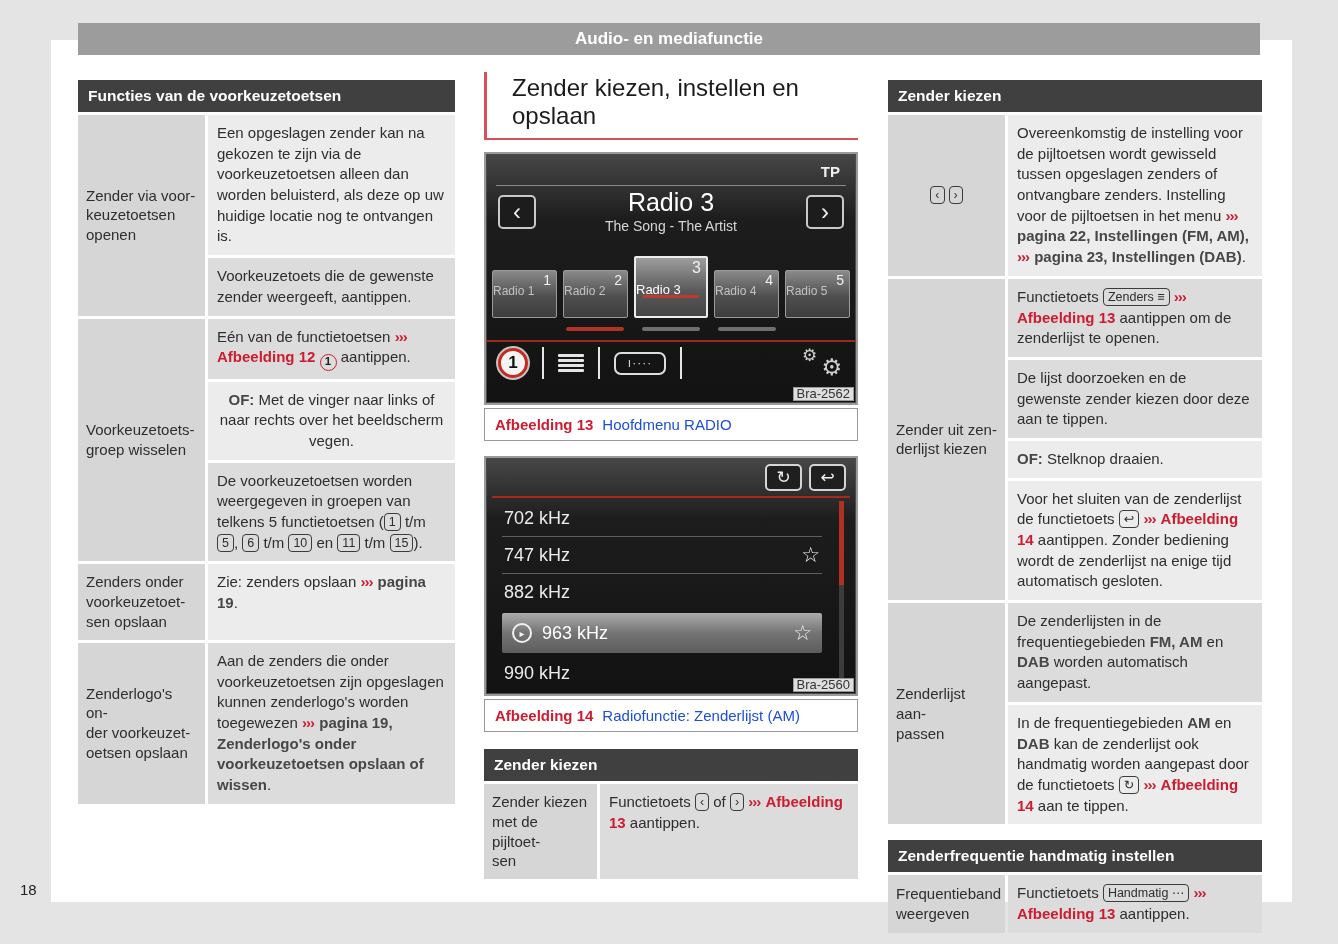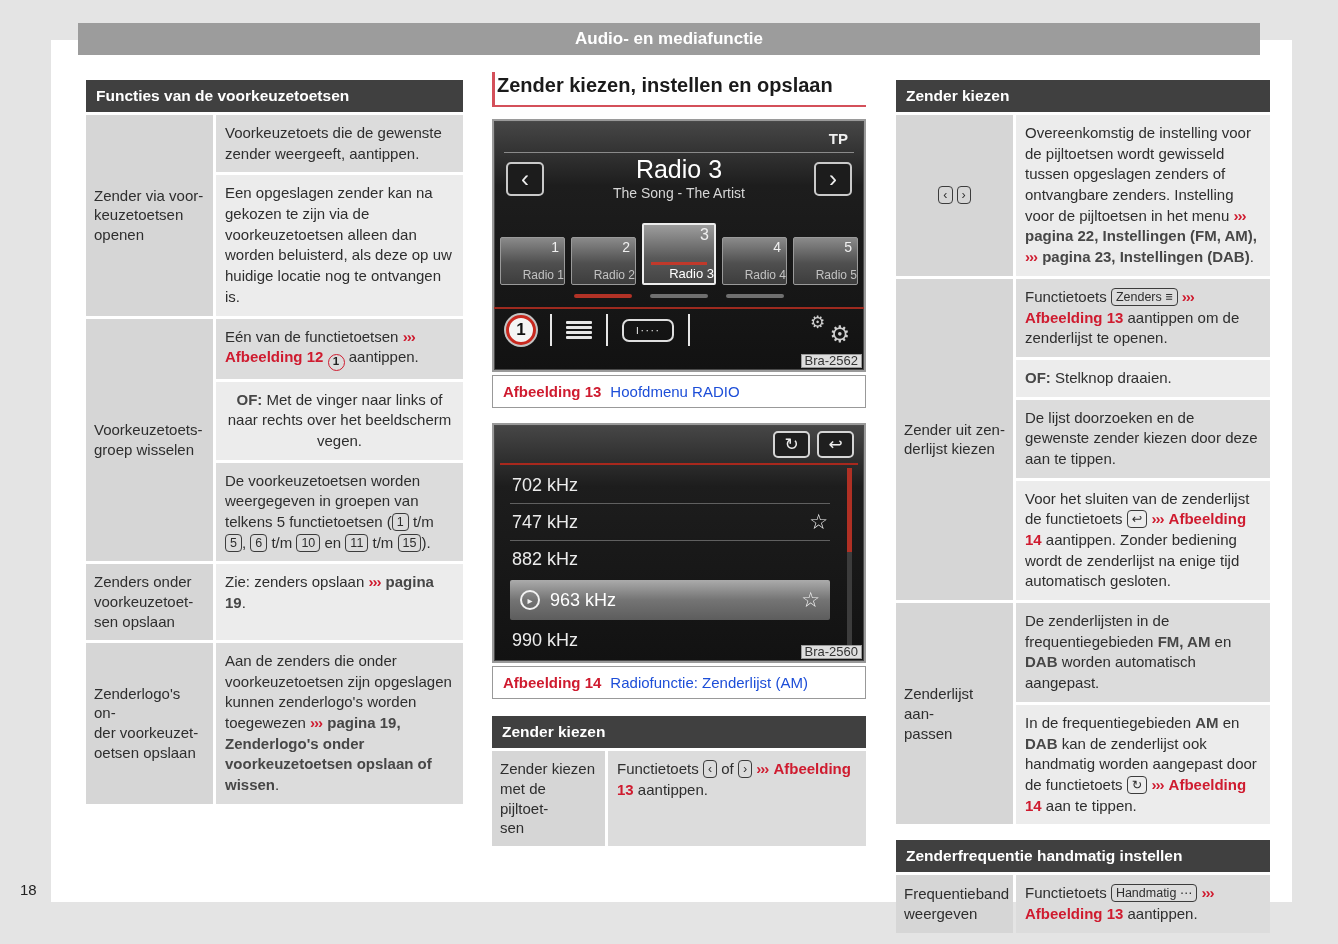--- a/index.html
+++ b/index.html
@@ -14,21 +14,21 @@
     --bold-ink:#474747;
   }
   *{margin:0;padding:0;box-sizing:border-box;}
   html,body{width:1338px;height:944px;overflow:hidden;}
   body{background:#e4e4e4;font-family:"Liberation Sans","DejaVu Sans",sans-serif;color:var(--ink);}
   .page-sheet{position:absolute;left:51px;top:40px;width:1241px;height:862px;background:#fff;}
   .topbar{position:absolute;left:78px;top:23px;width:1182px;height:32px;background:var(--top-bar);
     color:#fff;font-weight:bold;font-size:17px;display:flex;align-items:center;justify-content:center;}
   .page-num{position:absolute;left:20px;top:881px;font-size:15px;color:#222;}
 
-  .col{position:absolute;margin-left:8px;}
+  .col{position:absolute;}
   #col-left{left:78px;top:80px;width:377px;}
   #col-mid{left:484px;top:72px;width:374px;}
   #col-right{left:888px;top:80px;width:374px;}
 
   .tbl-header{background:var(--dark-bar);color:#fff;font-weight:bold;font-size:15.5px;
     height:32px;display:flex;align-items:center;padding:0 10px;}
   .trow{display:flex;gap:3px;margin-top:3px;}
   .tlabel{background:var(--label-bg);flex:none;display:flex;align-items:center;
     padding:8px 8px;font-size:15px;line-height:1.32;white-space:pre-line;}
   #col-left .tlabel{width:127px;}
@@ -42,39 +42,39 @@
 
   .sg-b{font-weight:bold;color:var(--bold-ink);}
   .sg-r{font-weight:bold;color:var(--red);}
   .sg-rr{font-weight:bold;color:var(--red);letter-spacing:-1px;margin-right:1px;}
   .sg-key{display:inline-block;border:1.4px solid #3c3c3c;border-radius:4px;padding:0 4px;
     font-size:12.5px;line-height:16px;vertical-align:1px;white-space:nowrap;color:#2e2e2e;}
   .sg-circ{display:inline-flex;align-items:center;justify-content:center;border:1.6px solid var(--red);
     border-radius:50%;width:17px;height:17px;font-size:11.5px;font-weight:bold;color:#222;vertical-align:-3px;}
 
   .mid-heading{border-left:3px solid var(--red-line);border-bottom:2px solid var(--red-line);
-    padding:2px 0 8px 2px;font-size:20px;font-weight:bold;color:#1b1b1b;}
+    padding:2px 0 8px 25px;font-size:24px;font-weight:normal;color:#1b1b1b;}
 
   
   .screen{position:relative;border:2px solid #9a9a9a;box-shadow:inset 0 0 0 1px #4a4a4a;
     background:linear-gradient(#474747,#1d1d1d 26%,#121212);}
   #screen1{margin-top:12px;height:253px;}
   .s1-top{height:28px;margin:4px 10px 0;border-bottom:1px solid #8a8a8a;
     display:flex;justify-content:flex-end;align-items:center;color:#f0f0f0;font-size:15px;font-weight:bold;padding-right:6px;}
   .s1-nav{position:relative;height:66px;}
   .nav-btn{position:absolute;top:7px;width:38px;height:34px;border:2px solid #c9c9c9;border-radius:5px;
     background:#1c1c1c;color:#eee;font-size:24px;line-height:1;display:flex;align-items:center;justify-content:center;}
   .nav-btn.left{left:12px;} .nav-btn.right{right:12px;}
   .s1-station{text-align:center;color:#fff;font-size:25px;margin-top:2px;}
   .s1-track{text-align:center;color:#d6d6d6;font-size:14px;font-weight:normal;margin-top:1px;}
   .s1-presets{display:flex;justify-content:center;align-items:flex-end;gap:6px;height:64px;}
   .preset{position:relative;width:65px;height:48px;border:1px solid #9a9a9a;border-radius:2px;
     background:linear-gradient(#8a8a8a,#4f4f4f 55%,#3d3d3d);}
   .preset .num{position:absolute;top:1px;right:5px;font-size:14px;color:#f0f0f0;}
-  .preset .plabel{position:absolute;bottom:2px;width:100%;text-align:right;font-size:12px;color:#c2c2c2;}
+  .preset .plabel{position:absolute;bottom:19px;width:100%;text-align:left;font-size:12px;color:#c2c2c2;}
   .preset.sel{width:74px;height:62px;border:2px solid #ececec;background:linear-gradient(#9d9d9d,#585858 58%,#444);}
   .preset.sel .num{font-size:16px;}
   .preset.sel .plabel{color:#fff;font-size:13px;}
   .preset.sel .red-underline{position:absolute;bottom:18px;left:7px;right:7px;height:3px;background:#c0392b;}
   .s1-dots{display:flex;justify-content:center;gap:18px;margin-top:9px;}
   .dash{width:58px;height:4px;border-radius:2px;background:#6f6f6f;}
   .dash.active{background:#b23226;}
   .s1-redline{height:2px;background:#9e2a1f;margin-top:9px;}
   .s1-bottom{height:42px;display:flex;align-items:center;padding:0 12px;}
   .callout{width:30px;height:30px;border:3px solid #c8281e;border-radius:50%;background:#f4f4f4;
@@ -126,22 +126,22 @@
 <div class="page-num">18</div>
 
 <div class="col" id="col-left">
   <div class="tbl-header">Functies van de voorkeuzetoetsen</div>
 
   <div class="trow">
     <div class="tlabel">Zender via voor-
 keuzetoetsen
 openen</div>
     <div class="tcells">
+      <div class="tcell shade-b fill" style="min-height:112px;"><span class="sg-n">Een opgeslagen zender kan na gekozen te zijn via de voorkeuzetoetsen alleen dan worden beluisterd, als deze op uw huidige locatie nog te ontvangen is.</span></div>
       <div class="tcell shade-a" style="min-height:52px;"><span class="sg-n">Voorkeuzetoets die de gewenste zender weergeeft, aantippen.</span></div>
-      <div class="tcell shade-b fill" style="min-height:112px;"><span class="sg-n">Een opgeslagen zender kan na gekozen te zijn via de voorkeuzetoetsen alleen dan worden beluisterd, als deze op uw huidige locatie nog te ontvangen is.</span></div>
     </div>
   </div>
 
   <div class="trow">
     <div class="tlabel">Voorkeuzetoets-
 groep wisselen</div>
     <div class="tcells">
       <div class="tcell shade-a" style="min-height:52px;"><span class="sg-n">Eén van de functietoetsen </span><span class="sg-rr">›››</span><span class="sg-n"> </span><span class="sg-r">Afbeelding 12</span><span class="sg-n"> </span><span class="sg-circ">1</span><span class="sg-n"> aantippen.</span></div>
       <div class="tcell shade-b" style="min-height:52px;text-align:center;"><span class="sg-b">OF:</span><span class="sg-n"> Met de vinger naar links of naar rechts over het beeldscherm vegen.</span></div>
       <div class="tcell shade-a fill" style="min-height:88px;"><span class="sg-n">De voorkeuzetoetsen worden weergegeven in groepen van telkens 5 functietoetsen (</span><span class="sg-key">1</span><span class="sg-n"> t/m </span><span class="sg-key">5</span><span class="sg-n">, </span><span class="sg-key">6</span><span class="sg-n"> t/m </span><span class="sg-key">10</span><span class="sg-n"> en </span><span class="sg-key">11</span><span class="sg-n"> t/m </span><span class="sg-key">15</span><span class="sg-n">).</span></div>
@@ -301,22 +301,22 @@
     <div class="tcells">
       <div class="tcell shade-b fill"><span class="sg-n">Overeenkomstig de instelling voor de pijltoetsen wordt gewisseld tussen opgeslagen zenders of ontvangbare zenders. Instelling voor de pijltoetsen in het menu </span><span class="sg-rr">›››</span><span class="sg-n"> </span><span class="sg-b">pagina 22, Instellingen (FM, AM),</span><span class="sg-n"> </span><span class="sg-rr">›››</span><span class="sg-n"> </span><span class="sg-b">pagina 23, Instellingen (DAB)</span><span class="sg-n">.</span></div>
     </div>
   </div>
 
   <div class="trow">
     <div class="tlabel">Zender uit zen-
 derlijst kiezen</div>
     <div class="tcells">
       <div class="tcell shade-a"><span class="sg-n">Functietoets </span><span class="sg-key">Zenders ≡</span><span class="sg-n"> </span><span class="sg-rr">›››</span><span class="sg-n"> </span><span class="sg-r">Afbeelding 13</span><span class="sg-n"> aantippen om de zenderlijst te openen.</span></div>
+      <div class="tcell shade-a"><span class="sg-n">De lijst doorzoeken en de gewenste zender kiezen door deze aan te tippen.</span></div>
       <div class="tcell shade-b"><span class="sg-b">OF:</span><span class="sg-n"> Stelknop draaien.</span></div>
-      <div class="tcell shade-a"><span class="sg-n">De lijst doorzoeken en de gewenste zender kiezen door deze aan te tippen.</span></div>
       <div class="tcell shade-b fill"><span class="sg-n">Voor het sluiten van de zenderlijst de functietoets </span><span class="sg-key">↩</span><span class="sg-n"> </span><span class="sg-rr">›››</span><span class="sg-n"> </span><span class="sg-r">Afbeelding 14</span><span class="sg-n"> aantippen. Zonder bediening wordt de zenderlijst na enige tijd automatisch gesloten.</span></div>
     </div>
   </div>
 
   <div class="trow">
     <div class="tlabel">Zenderlijst aan-
 passen</div>
     <div class="tcells">
       <div class="tcell shade-a"><span class="sg-n">De zenderlijsten in de frequentiegebieden </span><span class="sg-b">FM, AM</span><span class="sg-n"> en </span><span class="sg-b">DAB</span><span class="sg-n"> worden automatisch aangepast.</span></div>
       <div class="tcell shade-b fill"><span class="sg-n">In de frequentiegebieden </span><span class="sg-b">AM</span><span class="sg-n"> en </span><span class="sg-b">DAB</span><span class="sg-n"> kan de zenderlijst ook handmatig worden aangepast door de functietoets </span><span class="sg-key">↻</span><span class="sg-n"> </span><span class="sg-rr">›››</span><span class="sg-n"> </span><span class="sg-r">Afbeelding 14</span><span class="sg-n"> aan te tippen.</span></div>

